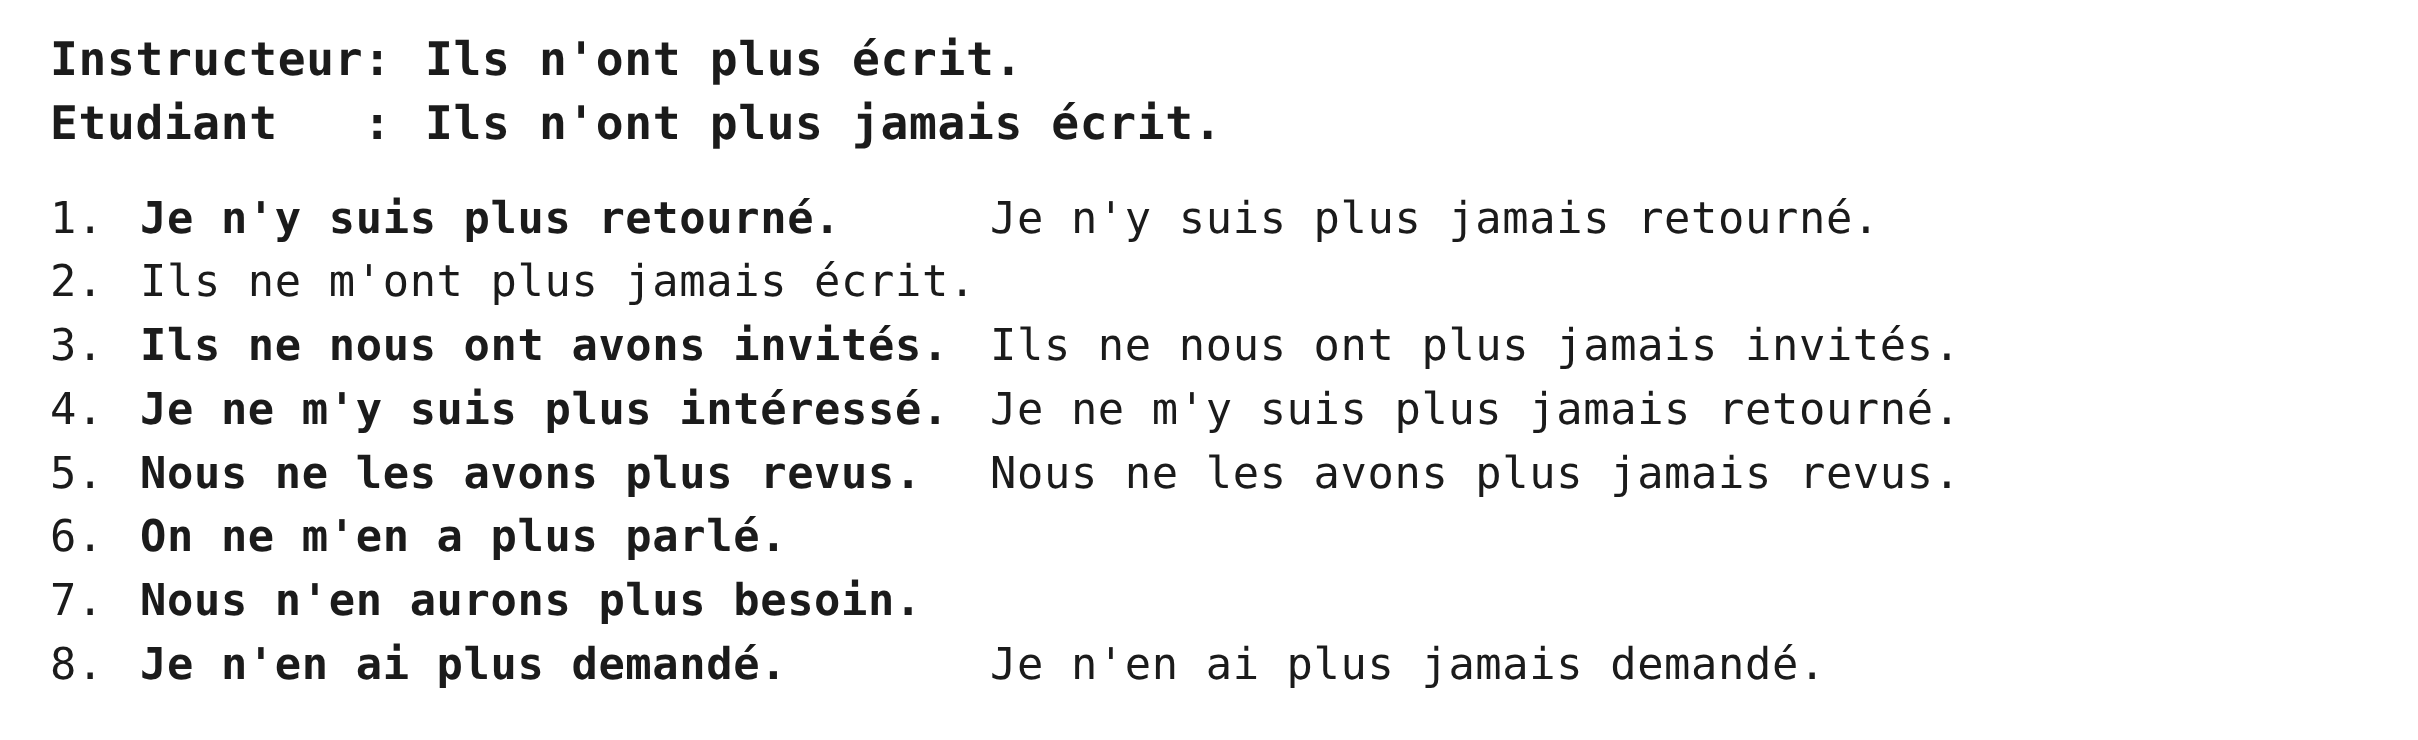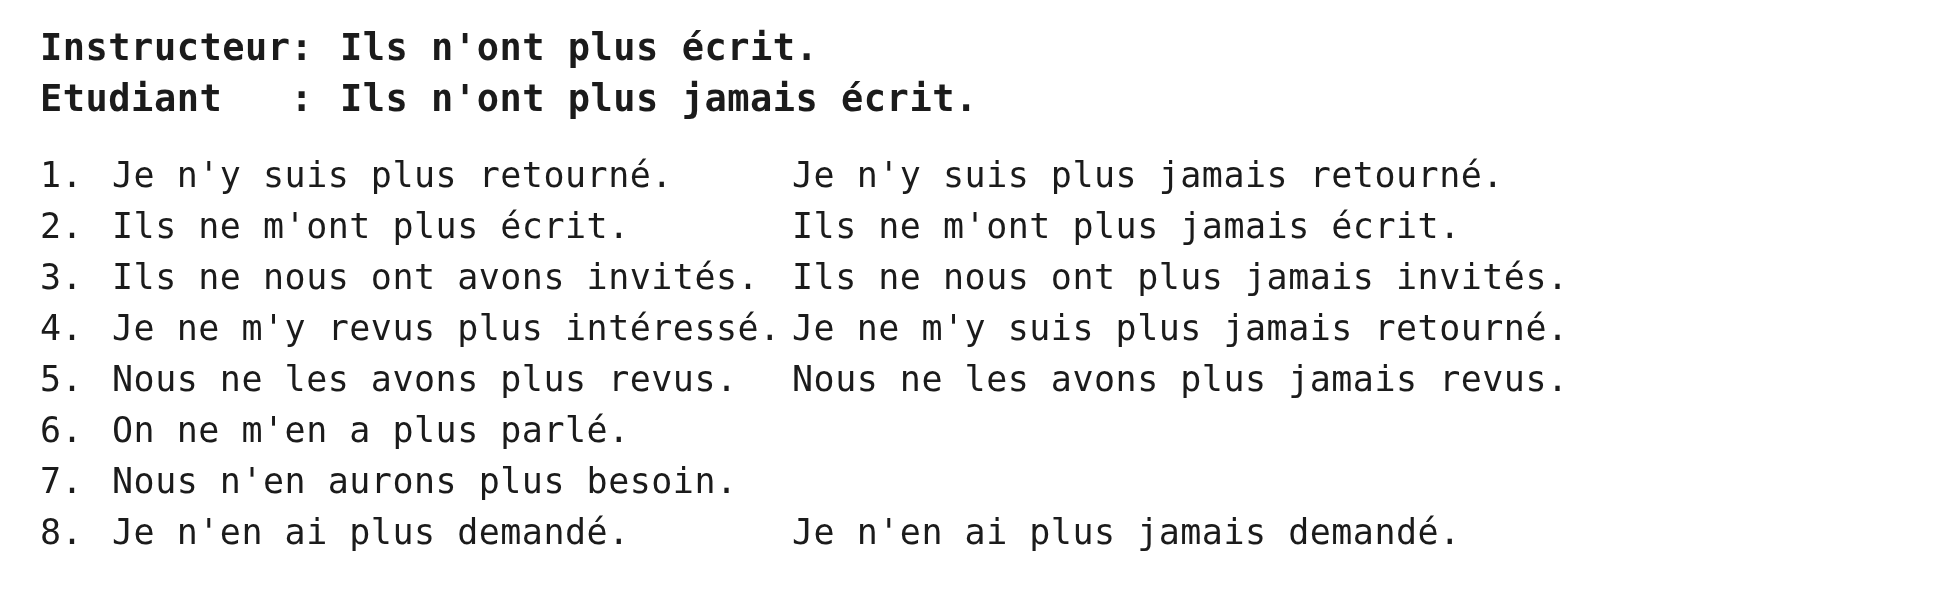--- a/index.html
+++ b/index.html
@@ -57,20 +57,21 @@
   }
   .drill-num {
     flex: 0 0 72px;
     width: 72px;
     white-space: pre;
   }
   .drill-cue {
     flex: 0 0 680px;
     width: 680px;
     white-space: pre;
+    font-weight: bold;
   }
   .drill-response {
     flex: 1 1 auto;
     white-space: pre;
   }
 </style>
 </head>
 <body>
 
 <div class="page">
@@ -87,31 +88,30 @@
   </div>
 
   <ul class="drill-list">
     <li class="drill-row">
       <span class="drill-num">1.</span>
       <span class="drill-cue">Je n'y suis plus retourné.</span>
       <span class="drill-response">Je n'y suis plus jamais retourné.</span>
     </li>
     <li class="drill-row">
       <span class="drill-num">2.</span>
-      <span class="drill-cue">Ils ne m'ont plus écrit.</span>
       <span class="drill-response">Ils ne m'ont plus jamais écrit.</span>
     </li>
     <li class="drill-row">
       <span class="drill-num">3.</span>
       <span class="drill-cue">Ils ne nous ont avons invités.</span>
       <span class="drill-response">Ils ne nous ont plus jamais invités.</span>
     </li>
     <li class="drill-row">
       <span class="drill-num">4.</span>
-      <span class="drill-cue">Je ne m'y revus plus intéressé.</span>
+      <span class="drill-cue">Je ne m'y suis plus intéressé.</span>
       <span class="drill-response">Je ne m'y suis plus jamais retourné.</span>
     </li>
     <li class="drill-row">
       <span class="drill-num">5.</span>
       <span class="drill-cue">Nous ne les avons plus revus.</span>
       <span class="drill-response">Nous ne les avons plus jamais revus.</span>
     </li>
     <li class="drill-row">
       <span class="drill-num">6.</span>
       <span class="drill-cue">On ne m'en a plus parlé.</span>

